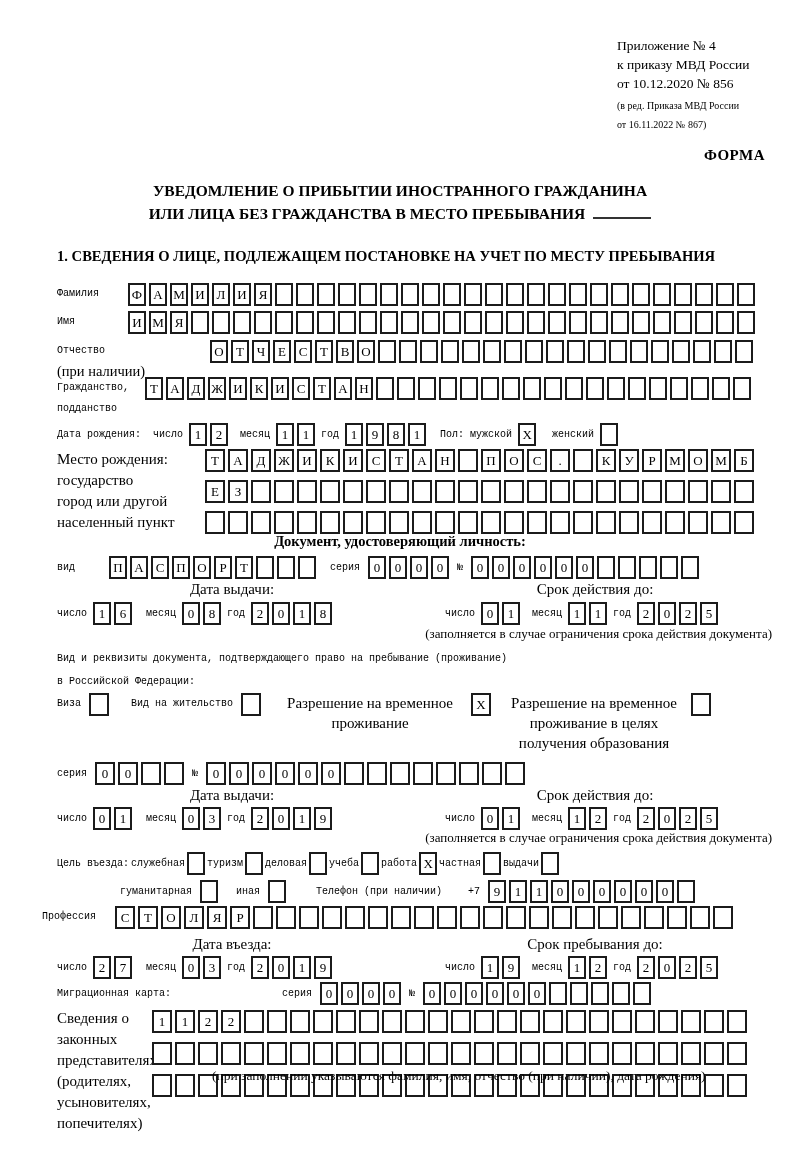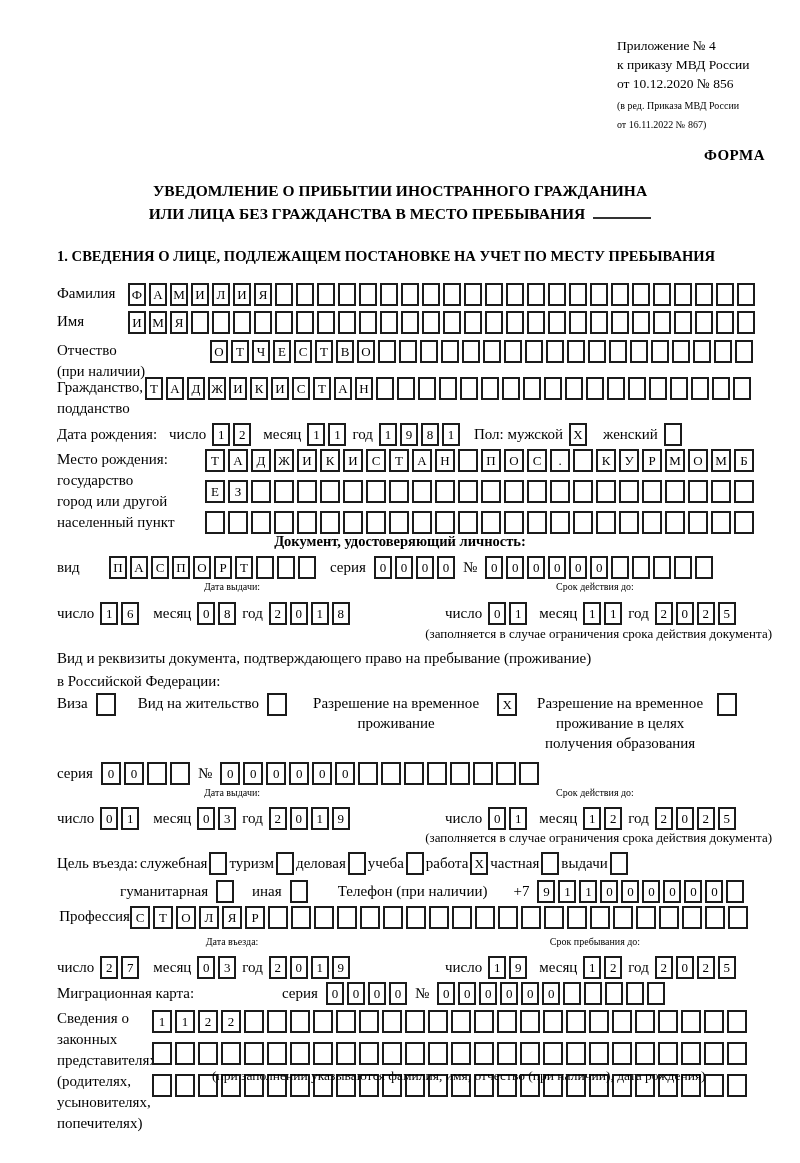--- a/index.html
+++ b/index.html
@@ -1,34 +1,34 @@
 <!DOCTYPE html>
 <html><head>
 <meta charset="utf-8">
 <style>
   html,body{margin:0;padding:0;background:#9a9a9a;}
   .page{position:relative;width:800px;height:1163px;background:#ffffff;margin:0 auto;
         font-family:"Liberation Serif", serif;color:#000;overflow:hidden;}
   .abs{position:absolute;}
-  .lbl{font-size:15px;line-height:21px;white-space:nowrap;}
+  .lbl{font-size:10px;line-height:21px;white-space:nowrap;font-family:Liberation Mono, monospace;}
   .sub{font-size:14.5px;line-height:21px;white-space:nowrap;}
   .row{display:flex;align-items:flex-start;}
   .boxes{display:inline-flex;gap:3px;}
   .cell{width:14px;height:19px;border:2px solid #1b1b1b;display:inline-flex;flex:none;
         align-items:center;justify-content:center;font-size:13px;line-height:1;background:#fff;}
   .lg .cell{width:16px;}
   .hdr{font-size:13.5px;line-height:19px;}
   .hdr .rev{font-size:10px;}
   .forma{font-weight:bold;font-size:15px;letter-spacing:.5px;}
   .title{text-align:center;font-weight:bold;font-size:15.5px;line-height:23px;}
   .uline{display:inline-block;width:58px;border-bottom:2.5px solid #333;height:13px;margin-left:8px;}
   .sec{font-weight:bold;font-size:14.6px;white-space:nowrap;}
   .note{font-size:13px;white-space:nowrap;}
   .chead{font-weight:bold;font-size:14.5px;text-align:center;}
-  .dhead{font-size:10px;text-align:center;}
+  .dhead{font-size:15px;text-align:center;}
   .multi{font-size:15px;line-height:20px;text-align:center;white-space:normal;}
   .lblcol div{font-size:15px;line-height:21px;white-space:nowrap;}
 </style>
 </head>
 <body>
 
 <div class="page">
 
   <div class="abs hdr" style="top:36px;left:617px;">
     <div>Приложение № 4</div>
@@ -532,21 +532,21 @@
         <span class="cell">0</span>
         <span class="cell">0</span>
         <span class="cell">0</span>
         <span class="cell">0</span>
         <span class="cell">0</span>
         <span class="cell">0</span>
         <span class="cell"></span>
       </span>
   </div>
 
-  <div class="abs row" style="top:906px;left:57px;text-align:right;">
+  <div class="abs row" style="top:906px;left:42px;">
     <span class="lbl" style="width:73px;">Профессия</span>
     <span class="boxes lg">
         <span class="cell">С</span>
         <span class="cell">Т</span>
         <span class="cell">О</span>
         <span class="cell">Л</span>
         <span class="cell">Я</span>
         <span class="cell">Р</span>
         <span class="cell"></span>
         <span class="cell"></span>

